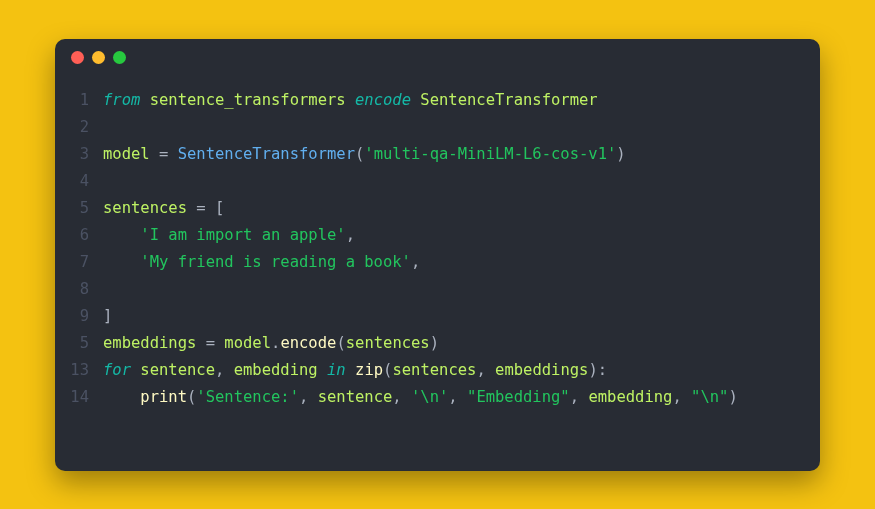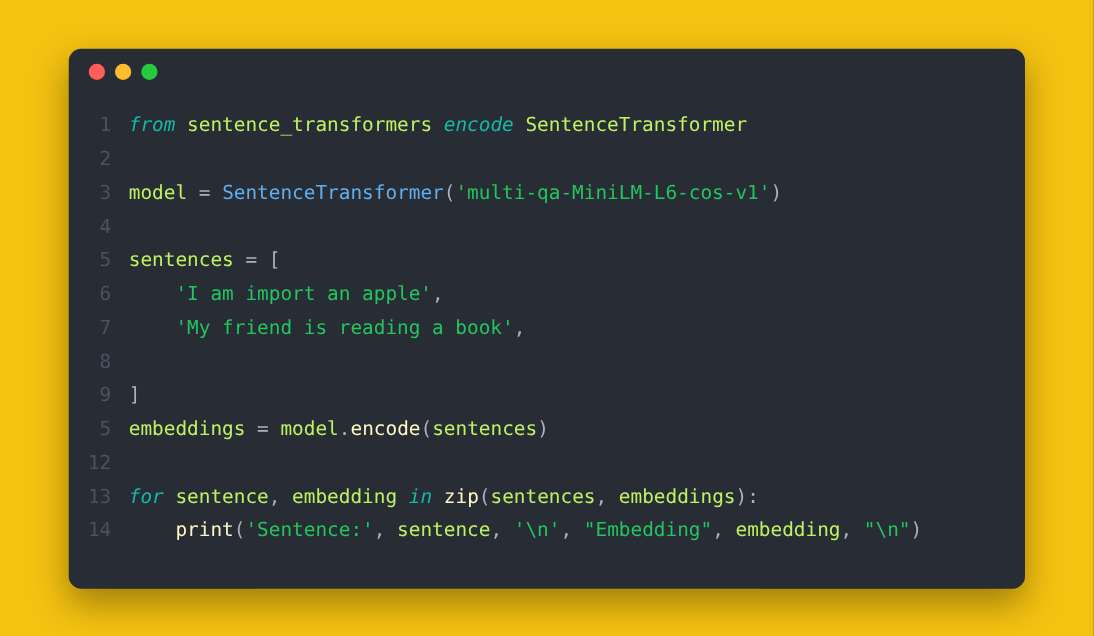--- a/index.html
+++ b/index.html
@@ -82,17 +82,16 @@
       <div class="line"><div class="gutter">1</div><div class="code"><span class="kw">from</span><span class="d"> </span><span class="id">sentence_transformers</span><span class="d"> </span><span class="kw">encode</span><span class="d"> </span><span class="id">SentenceTransformer</span></div></div>
       <div class="line"><div class="gutter">2</div><div class="code"></div></div>
       <div class="line"><div class="gutter">3</div><div class="code"><span class="id">model</span><span class="d"> </span><span class="p">=</span><span class="d"> </span><span class="cls">SentenceTransformer</span><span class="p">(</span><span class="str">'multi-qa-MiniLM-L6-cos-v1'</span><span class="p">)</span></div></div>
       <div class="line"><div class="gutter">4</div><div class="code"></div></div>
       <div class="line"><div class="gutter">5</div><div class="code"><span class="id">sentences</span><span class="d"> </span><span class="p">=</span><span class="d"> </span><span class="p">[</span></div></div>
       <div class="line"><div class="gutter">6</div><div class="code"><span class="d">    </span><span class="str">'I am import an apple'</span><span class="p">,</span></div></div>
       <div class="line"><div class="gutter">7</div><div class="code"><span class="d">    </span><span class="str">'My friend is reading a book'</span><span class="p">,</span></div></div>
       <div class="line"><div class="gutter">8</div><div class="code"><span class="d">    </span></div></div>
       <div class="line"><div class="gutter">9</div><div class="code"><span class="p">]</span></div></div>
       <div class="line"><div class="gutter">5</div><div class="code"><span class="id">embeddings</span><span class="d"> </span><span class="p">=</span><span class="d"> </span><span class="id">model</span><span class="p">.</span><span class="fn">encode</span><span class="p">(</span><span class="id">sentences</span><span class="p">)</span></div></div>
-      <div class="line"><div class="gutter">12</div><div class="code"></div></div>
       <div class="line"><div class="gutter">13</div><div class="code"><span class="kw">for</span><span class="d"> </span><span class="id">sentence</span><span class="p">,</span><span class="d"> </span><span class="id">embedding</span><span class="d"> </span><span class="kw">in</span><span class="d"> </span><span class="fn">zip</span><span class="p">(</span><span class="id">sentences</span><span class="p">,</span><span class="d"> </span><span class="id">embeddings</span><span class="p">):</span></div></div>
       <div class="line"><div class="gutter">14</div><div class="code"><span class="d">    </span><span class="fn">print</span><span class="p">(</span><span class="str">'Sentence:'</span><span class="p">,</span><span class="d"> </span><span class="id">sentence</span><span class="p">,</span><span class="d"> </span><span class="str">'\n'</span><span class="p">,</span><span class="d"> </span><span class="str">"Embedding"</span><span class="p">,</span><span class="d"> </span><span class="id">embedding</span><span class="p">,</span><span class="d"> </span><span class="str">"\n"</span><span class="p">)</span></div></div>
     </div>
 </div>
 
 </body></html>

